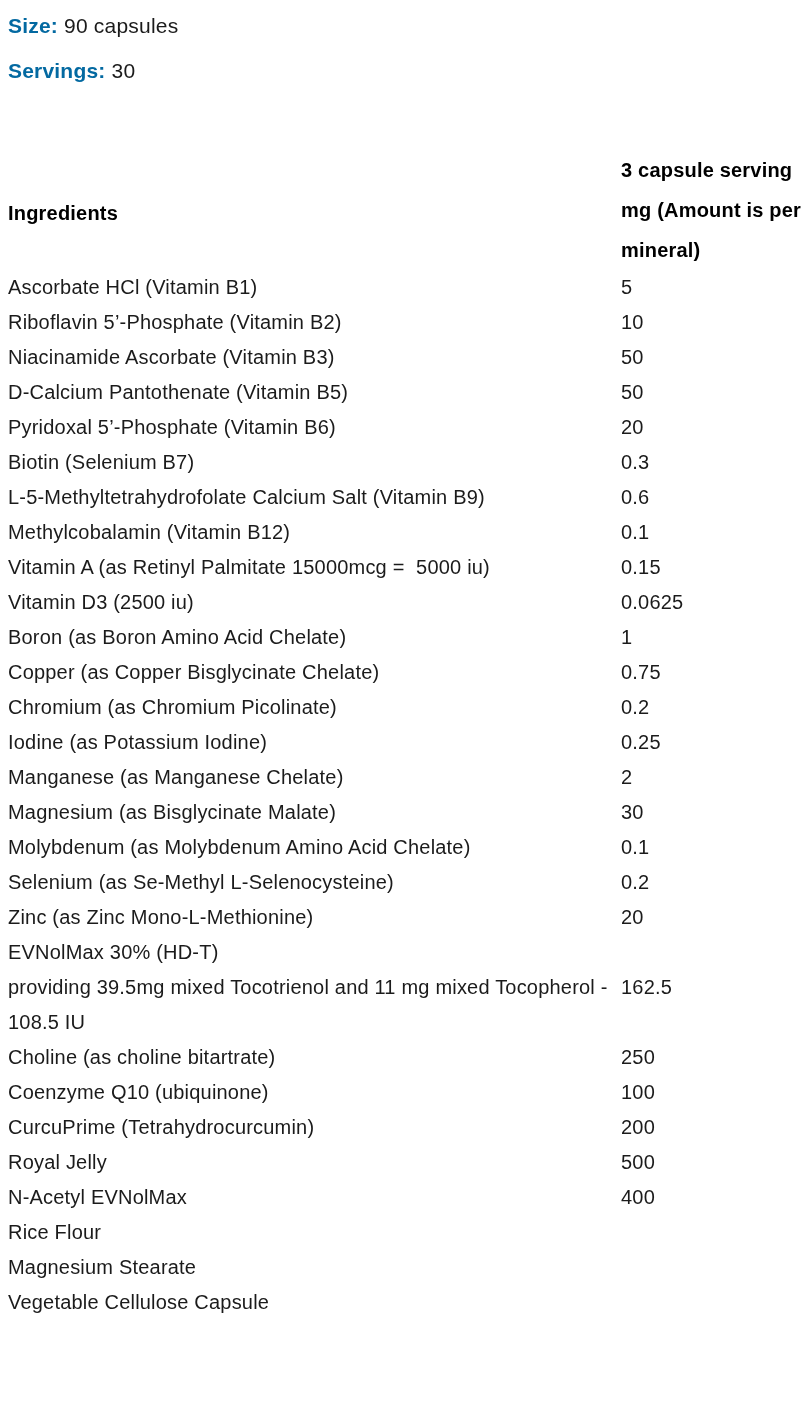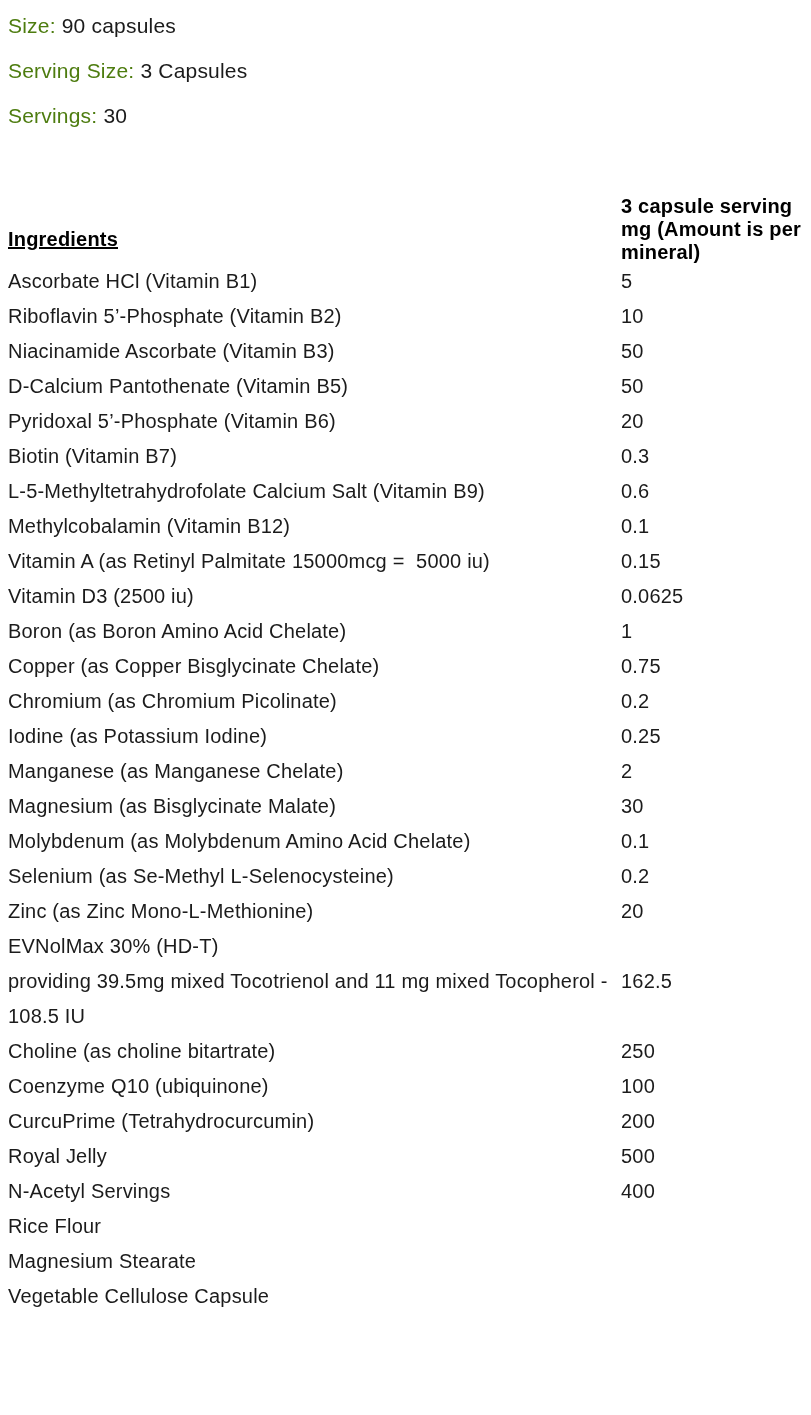--- a/index.html
+++ b/index.html
@@ -19,49 +19,48 @@
     box-sizing: border-box;
     width: 811px;
   }
   .info-line {
     margin: 0 0 17px 0;
     font-size: 21px;
     line-height: 28px;
     letter-spacing: 0.2px;
   }
   .info-label {
-    font-weight: normal;
-    color: #4d7c0f;
+    font-weight: bold;
+    color: #0369a1;
   }
   table.ingredients {
     margin-top: 65px;
     width: 795px;
     border-collapse: collapse;
     table-layout: fixed;
   }
   col.c-name { width: 613px; }
   col.c-amt  { width: 182px; }
   th, td {
     padding: 0;
     text-align: left;
     vertical-align: top;
   }
   thead th {
     font-weight: bold;
     color: #000000;
     font-size: 20px;
-    line-height: 23px;
+    line-height: 40px;
     letter-spacing: 0.2px;
   }
   th.name-head { vertical-align: middle; }
   th.name-head .name-head-inner {
     position: relative;
-    top: 10px;
+    top: 3px;
     display: inline-block;
-    text-decoration: underline;
   }
   th.amt-head {
     white-space: pre-line; 
   }
   tbody td {
     font-size: 20px;
     line-height: 35px;
     letter-spacing: 0.2px;
     color: #1b1b1b;
   }
@@ -72,21 +71,20 @@
     white-space: nowrap;
   }
 </style>
 </head>
 <body>
 
 <div class="page">
 
   <p class="info-line"><span class="info-label">Size:</span> <span>90 capsules</span></p>
 
-  <p class="info-line"><span class="info-label">Serving Size:</span> <span>3 Capsules</span></p>
 
   <p class="info-line"><span class="info-label">Servings:</span> <span>30</span></p>
 
   <table class="ingredients">
     <colgroup>
       <col class="c-name">
       <col class="c-amt">
     </colgroup>
     <thead>
       <tr>
@@ -116,21 +114,21 @@
     <td class="name">D-Calcium Pantothenate (Vitamin B5)</td>
     <td class="amt">50</td>
   </tr>
 
   <tr>
     <td class="name">Pyridoxal 5’-Phosphate (Vitamin B6)</td>
     <td class="amt">20</td>
   </tr>
 
   <tr>
-    <td class="name">Biotin (Vitamin B7)</td>
+    <td class="name">Biotin (Selenium B7)</td>
     <td class="amt">0.3</td>
   </tr>
 
   <tr>
     <td class="name">L-5-Methyltetrahydrofolate Calcium Salt (Vitamin B9)</td>
     <td class="amt">0.6</td>
   </tr>
 
   <tr>
     <td class="name">Methylcobalamin (Vitamin B12)</td>
@@ -219,21 +217,21 @@
     <td class="name">CurcuPrime (Tetrahydrocurcumin)</td>
     <td class="amt">200</td>
   </tr>
 
   <tr>
     <td class="name">Royal Jelly</td>
     <td class="amt">500</td>
   </tr>
 
   <tr>
-    <td class="name">N-Acetyl Servings</td>
+    <td class="name">N-Acetyl EVNolMax</td>
     <td class="amt">400</td>
   </tr>
 
   <tr>
     <td class="name">Rice Flour</td>
     <td class="amt"></td>
   </tr>
 
   <tr>
     <td class="name">Magnesium Stearate</td>

